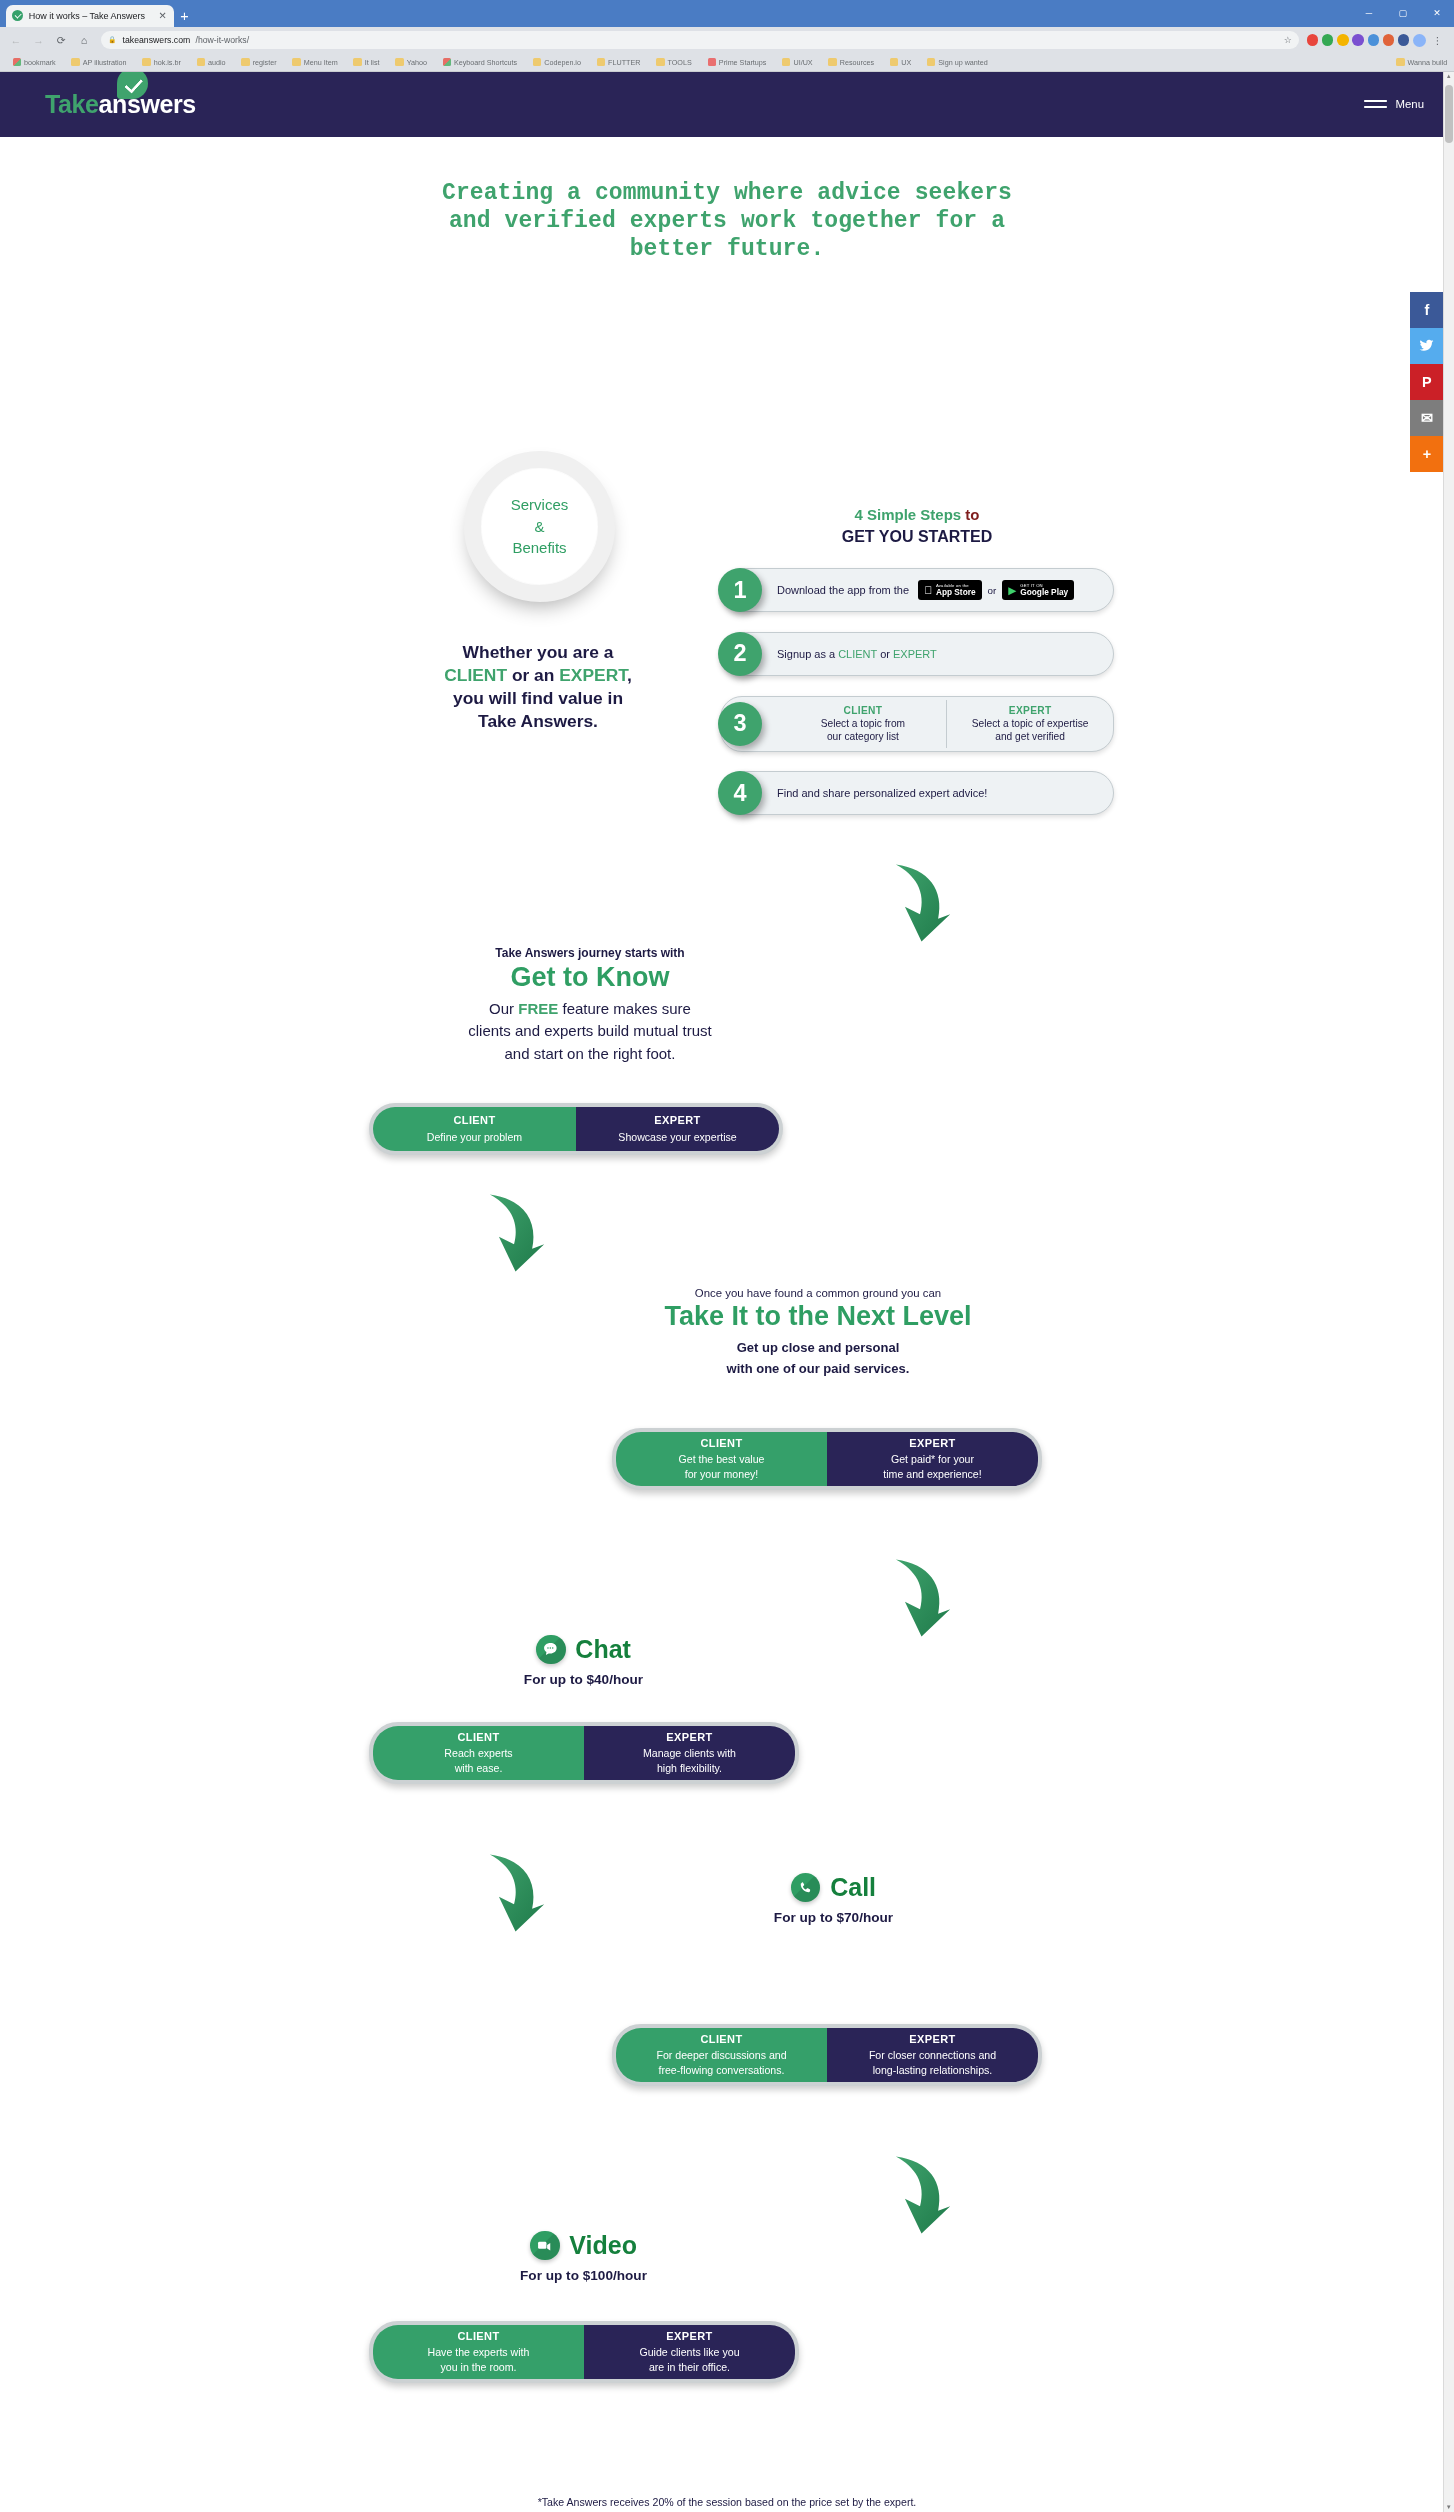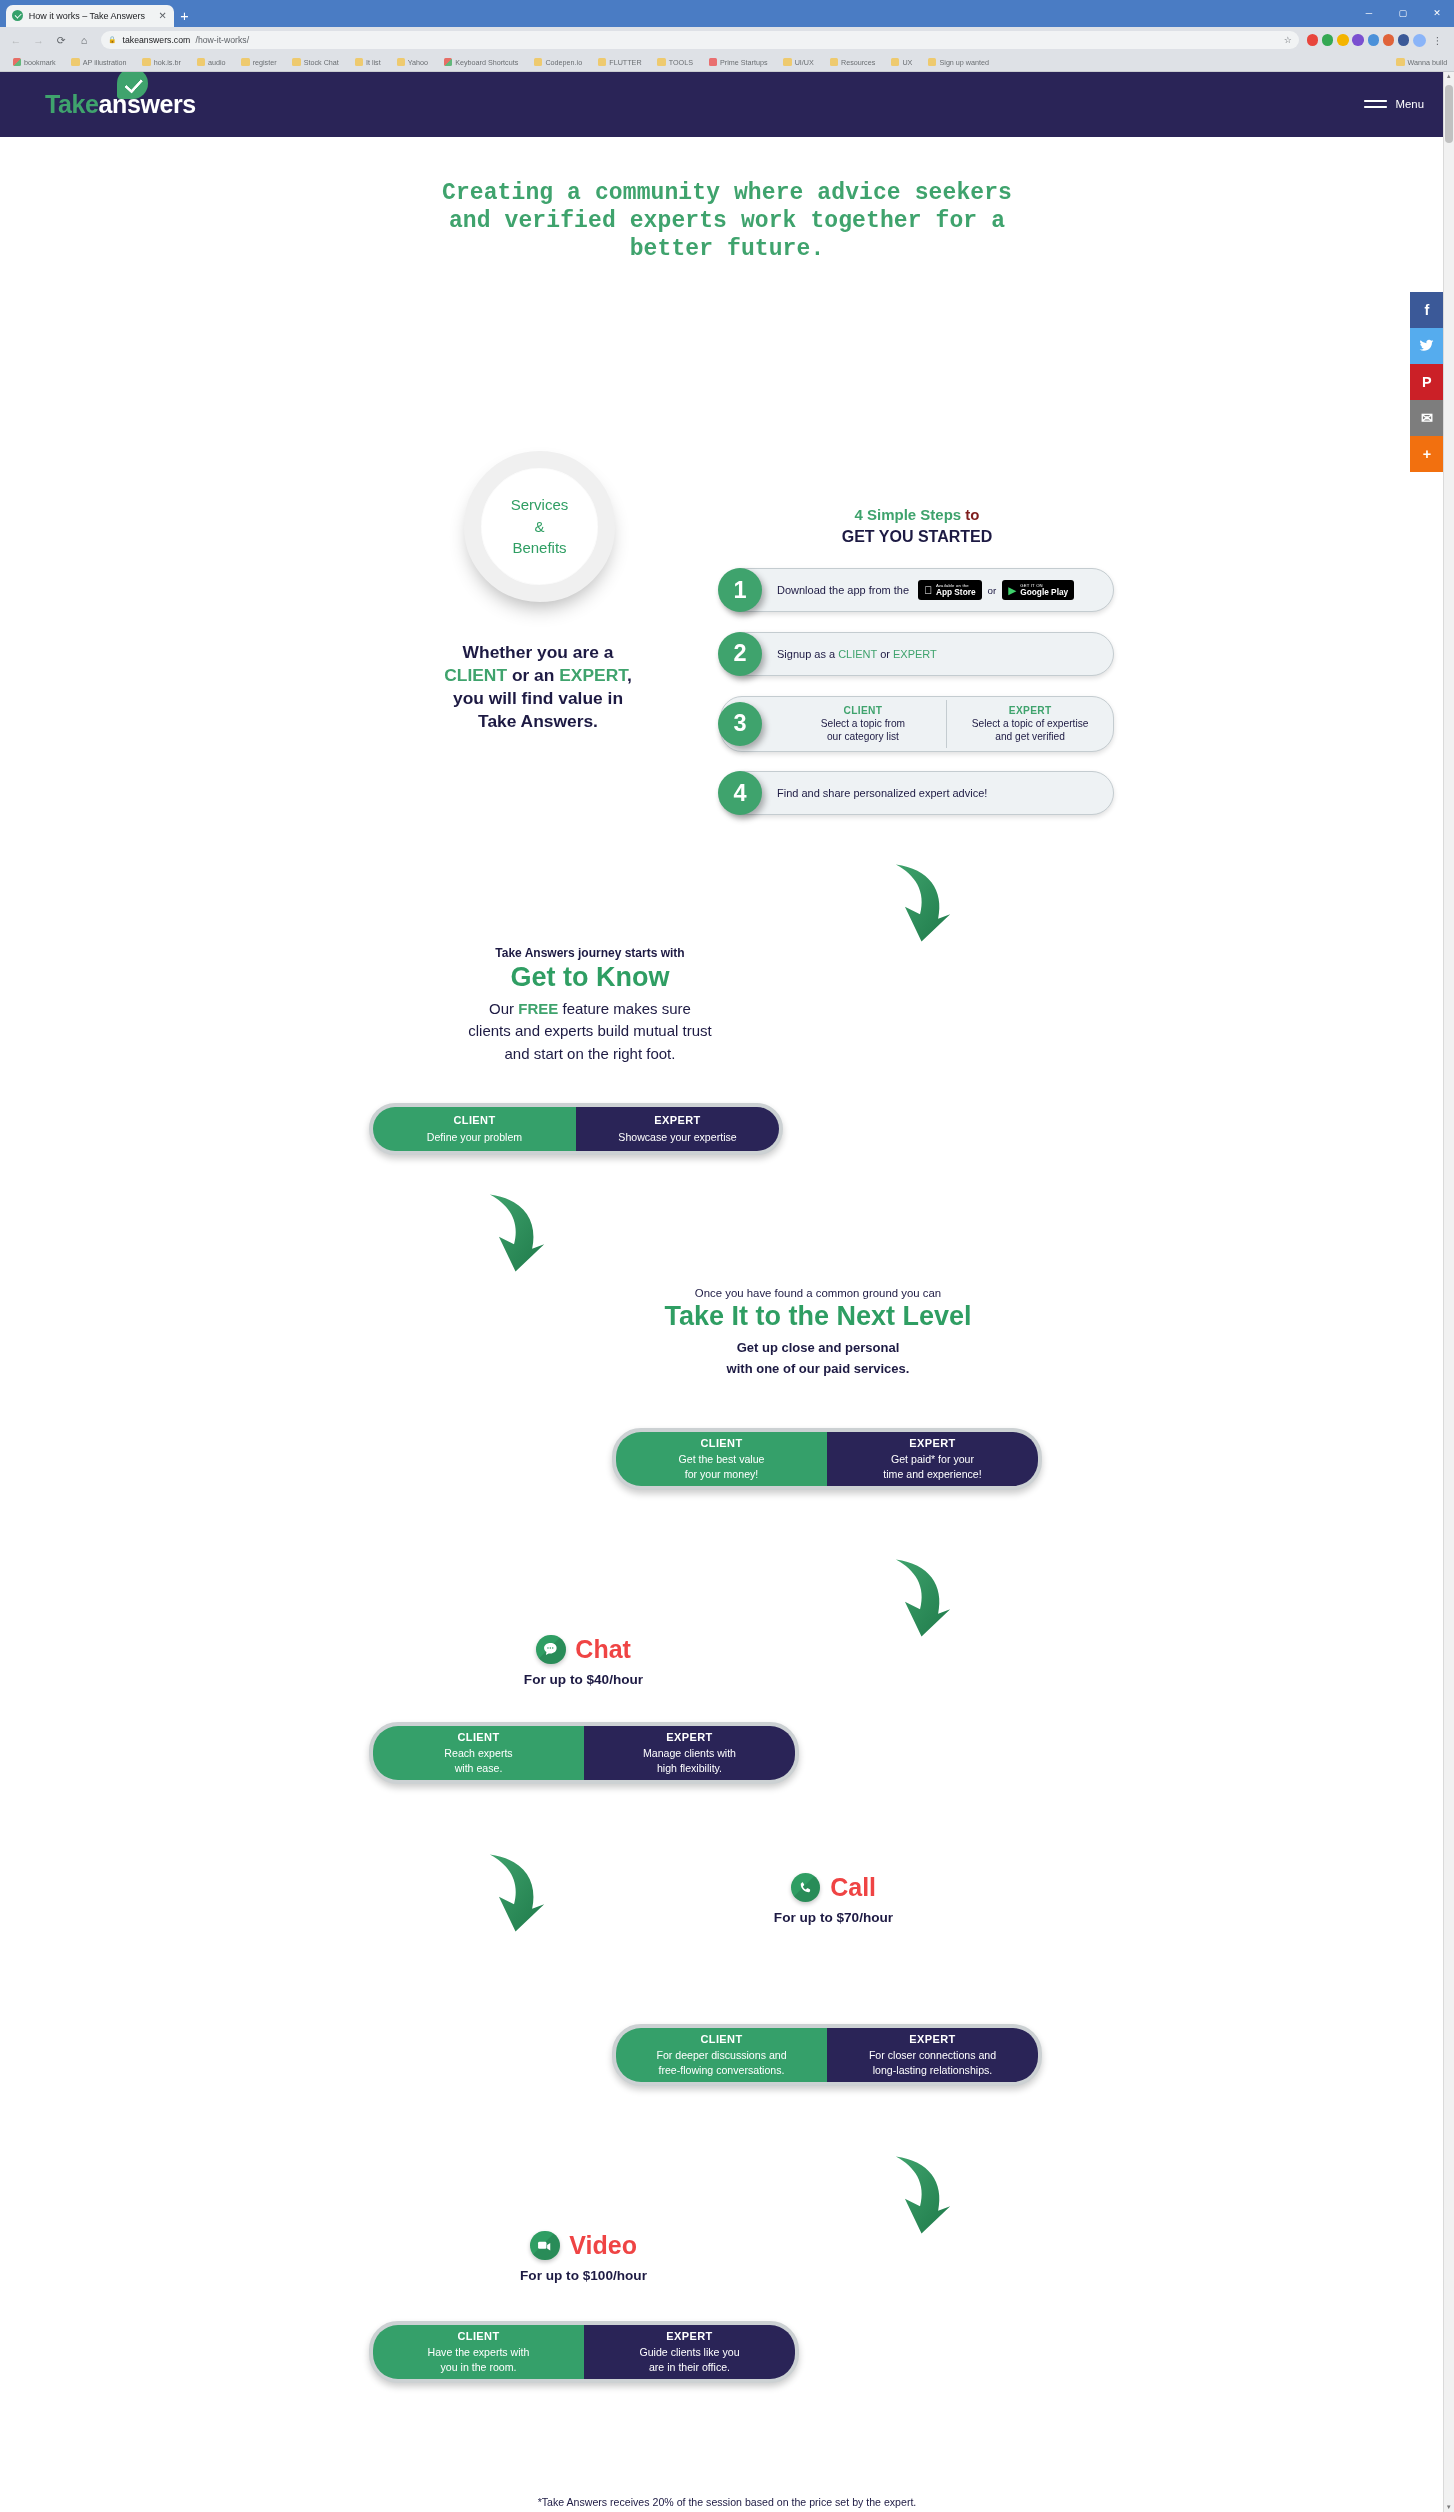--- a/index.html
+++ b/index.html
@@ -209,21 +209,21 @@
   .svc-icon {
     width: 29.5px; height: 29.5px; border-radius: 50%; background: #2f9e63;
     position: relative; overflow: hidden; box-shadow: 0 2.3px 4.5px rgba(0,0,0,.22);
   }
   .svc-icon::before {
     content: ""; position: absolute; right: -10.6px; bottom: -12px;
     width: 32px; height: 32px; background: rgba(0,0,0,.11); transform: rotate(45deg);
   }
   .svc-glyph { position: absolute; inset: 0; display: flex; align-items: center;
                justify-content: center; color: #fff; font-size: 15px; z-index: 2; }
-  .svc-title { font-size: 25px; font-weight: 800; color: #ef4444; line-height: 1; }
+  .svc-title { font-size: 25px; font-weight: 800; color: #15803d; line-height: 1; }
   .svc-price { font-size: 13.6px; color: #1d1a43; font-weight: 700; margin-top: 7.6px; }
 
   
   .ce-pill {
     position: absolute; height: 52px; border: 4.5px solid #ccd1d3;
     border-radius: 29px; display: flex; overflow: hidden; background: #ccd1d3;
     box-shadow: 0 3.8px 7.6px rgba(0,0,0,.20);
   }
   .ce-pill.tall { height: 62px; }
   .ce-half {
@@ -299,21 +299,21 @@
     <div class="bm">
         <span class="bm-ico"></span>
         <span>audio</span>
       </div>
     <div class="bm">
         <span class="bm-ico"></span>
         <span>register</span>
       </div>
     <div class="bm">
         <span class="bm-ico"></span>
-        <span>Stock Chat</span>
+        <span>Menu Item</span>
       </div>
     <div class="bm">
         <span class="bm-ico"></span>
         <span>It list</span>
       </div>
     <div class="bm">
         <span class="bm-ico"></span>
         <span>Yahoo</span>
       </div>
     <div class="bm">

